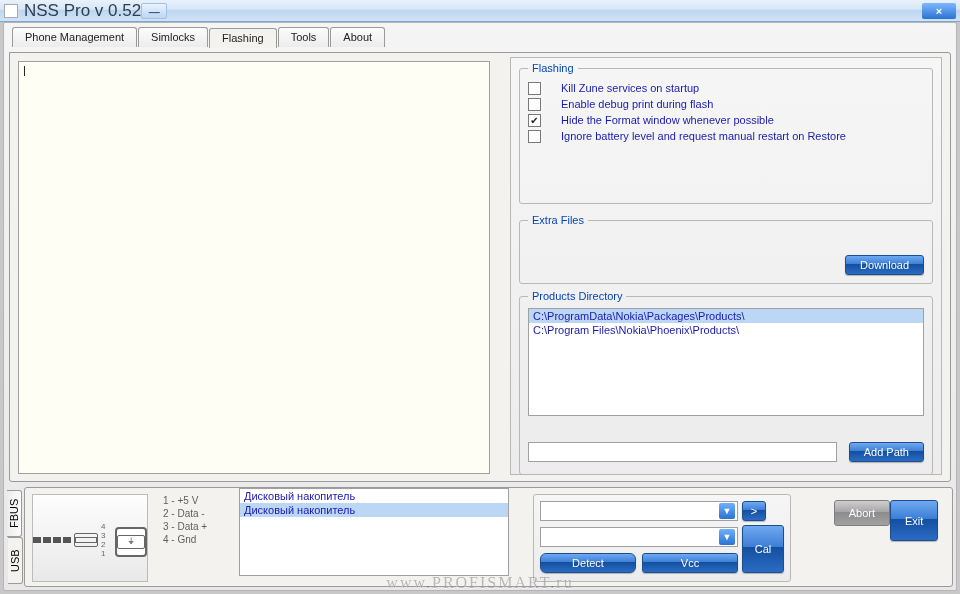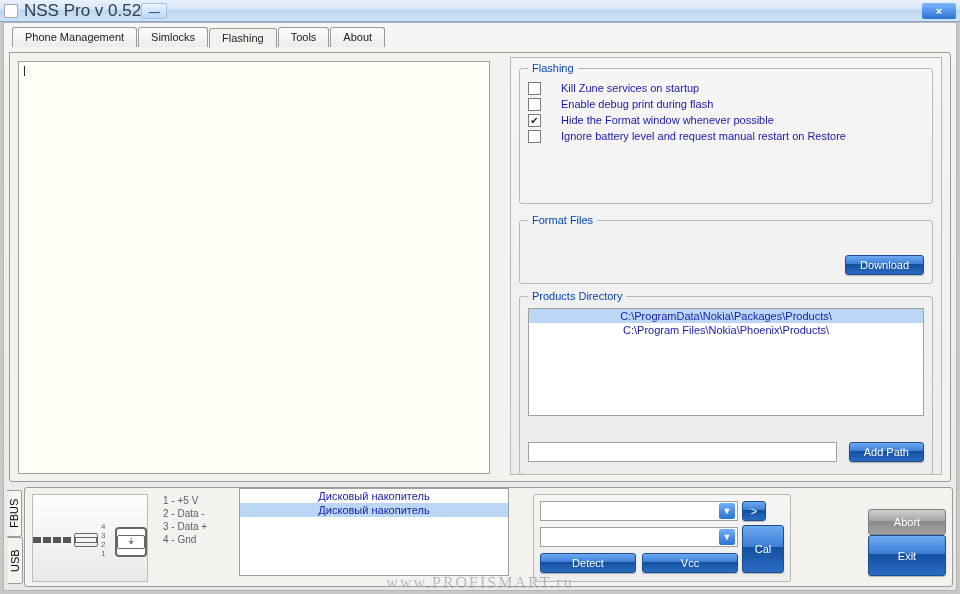--- a/index.html
+++ b/index.html
@@ -142,21 +142,20 @@
     border-radius:3px;
     padding:3px 14px;
     cursor:pointer;
   }
 
   .listbox {
     border:1px solid #a0a0a0;
     background:#fff;
     width:100%;
     overflow:auto;
-    text-align:center;
   }
   .list-item {
     padding:1px 4px;
     color:#1a1aaf;
     cursor:pointer;
     white-space:nowrap;
   }
   .list-item.sel { background:#bcd7f5; }
 
   .txt {
@@ -238,22 +237,22 @@
     display:flex; align-items:center; justify-content:flex-end;
     padding-right:2px;
   }
   .combo-arrow{
     width:16px;height:16px;border-radius:2px;
     background:linear-gradient(to bottom,#6fb0ff,#2b73d0);
     display:flex;align-items:center;justify-content:center;color:#fff;font-size:9px;
   }
 
   .btns-right {
-    position:absolute; right:0; top:6px; width:84px; height:88px;
-    display:flex; flex-direction:column; justify-content:flex-end; padding:6px 0;
+    position:absolute; right:24px; top:6px; width:84px; height:88px;
+    display:flex; flex-direction:row; justify-content:center; padding:6px 0;
   }
 
   .watermark {
     position:absolute; left:50%; bottom:2px; transform:translateX(-50%);
     font-family:Georgia, serif; letter-spacing:2px;
     color:rgba(60,60,60,.35);
     font-size:16px;
     text-shadow:0 1px 0 rgba(255,255,255,.6);
     pointer-events:none;
   }
@@ -301,21 +300,21 @@
           <span class="chk">✔</span>
           <span>Hide the Format window whenever possible</span>
         </div>
         <div class="chk-row">
           <span class="chk"></span>
           <span>Ignore battery level and request manual restart on Restore</span>
         </div>
       </fieldset>
 
       <fieldset class="group grp-extra">
-        <legend>Format Files</legend>
+        <legend>Extra Files</legend>
         <div style="position:absolute; right:8px; bottom:8px;">
           <div class="blue-btn">Download</div>
         </div>
       </fieldset>
 
       <fieldset class="group grp-products">
         <legend>Products Directory</legend>
         <div class="listbox" style="height:108px;">
           <div class="list-item sel">C:\ProgramData\Nokia\Packages\Products\</div>
           <div class="list-item">C:\Program Files\Nokia\Phoenix\Products\</div>
@@ -366,21 +365,21 @@
       <div class="ctrl-panel">
         <div style="display:flex; gap:4px; align-items:stretch;">
           <div style="flex:1; display:flex; flex-direction:column; gap:6px;">
             <div class="combo">
               <div class="combo-arrow">▼</div>
             </div>
             <div class="combo">
               <div class="combo-arrow">▼</div>
             </div>
             <div style="display:flex; gap:6px;">
-              <div class="blue-btn" style="flex:1;">Detect</div>
+              <div class="blue-btn" style="flex:1;border-radius:6px;">Detect</div>
               <div class="blue-btn" style="flex:1;">Vcc</div>
             </div>
           </div>
           <div style="display:flex; flex-direction:column; gap:4px;">
             <div class="blue-btn" style="width:24px;height:20px;padding:0;">&gt;</div>
             <div class="blue-btn" style="width:42px;height:48px;padding:0;">Cal</div>
           </div>
         </div>
       </div>
 

